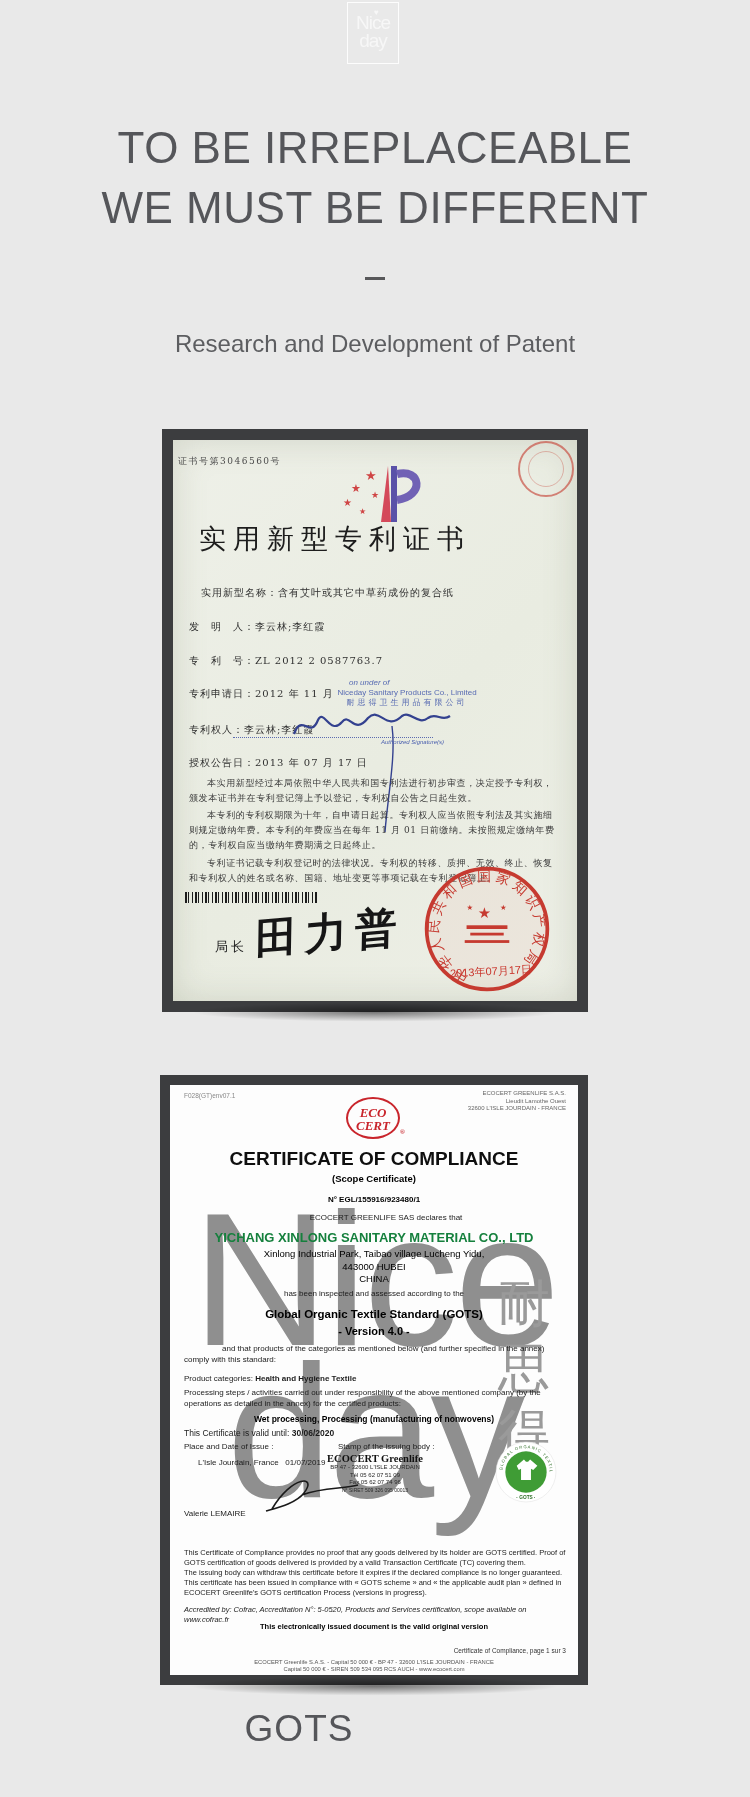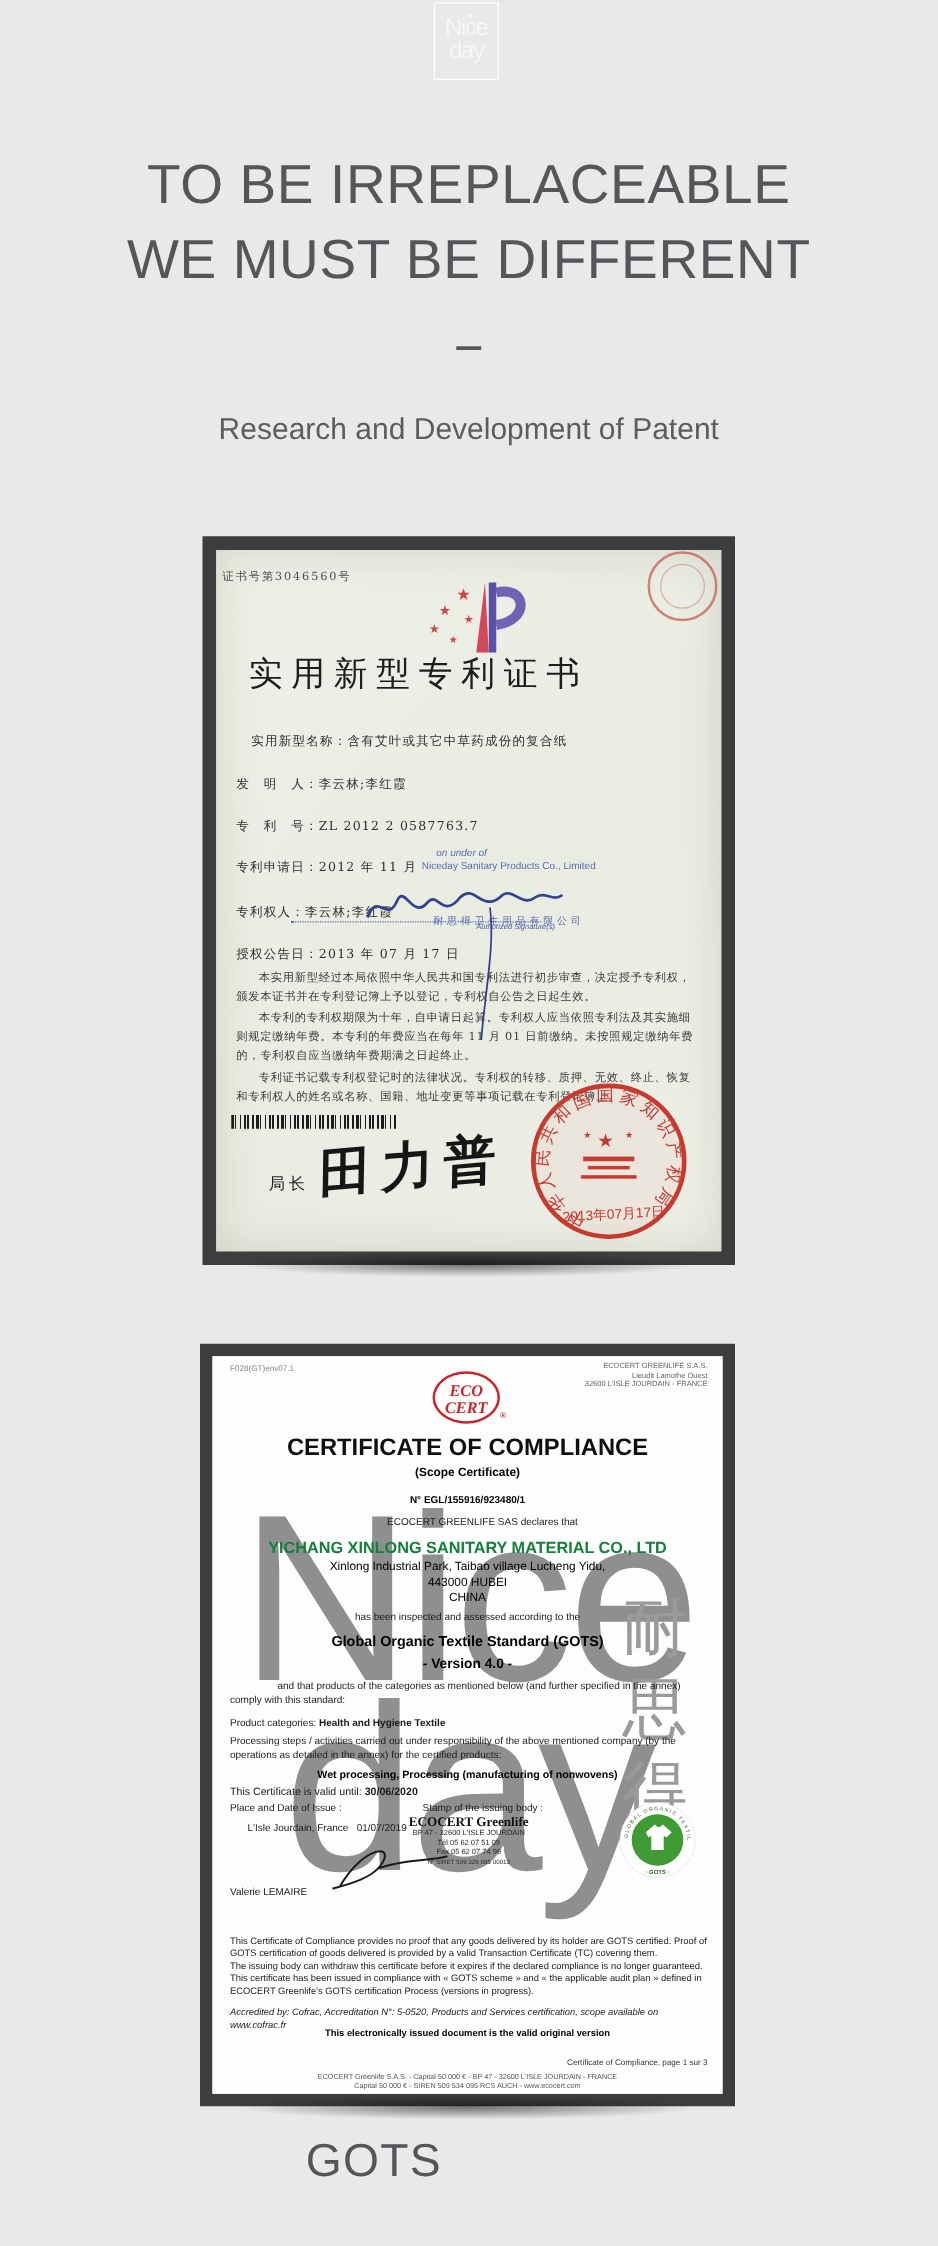--- a/index.html
+++ b/index.html
@@ -91,21 +91,21 @@
       <div class="abs c1-field c1-serif" style="top:146px;margin-left:12px;">实用新型名称：含有艾叶或其它中草药成份的复合纸</div>
       <div class="abs c1-field c1-serif" style="top:180px;">发　明　人：李云林;李红霞</div>
       <div class="abs c1-field c1-serif" style="top:214px;">专　利　号：ZL 2012 2 0587763.7</div>
       <div class="abs c1-field c1-serif" style="top:247px;">专利申请日：2012 年 11 月</div>
       <div class="abs c1-field c1-serif" style="top:283px;">专利权人：李云林;李红霞</div>
       <div class="abs c1-field c1-serif" style="top:316px;">授权公告日：2013 年 07 月 17 日</div>
 
       <div class="abs c1-blue" style="left:118px;top:238px;width:232px;text-align:center;font-size:8px;line-height:10px;opacity:.92;">
         <div style="font-style:italic;text-align:left;padding-left:58px;">on under of</div>
         <div>Niceday Sanitary Products Co., Limited</div>
-        <div style="letter-spacing:3px;margin-top:34px;">耐思得卫生用品有限公司</div>
+        <div style="letter-spacing:3px;">耐思得卫生用品有限公司</div>
       </div>
       <div class="abs" style="left:60px;top:297px;width:200px;border-bottom:1px dotted #5b6bb0;"></div>
       <svg class="abs" style="left:115px;top:264px;" width="170" height="130" viewBox="0 0 170 130">
         <path d="M6,30 C14,8 22,36 30,16 C36,4 42,32 54,18 C62,8 66,32 80,14 C92,2 98,28 114,12 C122,6 130,22 140,14 C148,8 154,18 162,12" stroke="#33418f" stroke-width="2.2" fill="none"></path>
         <path d="M104,22 C108,52 100,90 97,128" stroke="#33418f" stroke-width="1.4" fill="none"></path>
       </svg>
       <div class="abs c1-blue" style="left:208px;top:299px;font-size:6px;font-style:italic;">Authorized Signature(s)</div>
 
       <div class="abs c1-para c1-serif" style="top:336px;">本实用新型经过本局依照中华人民共和国专利法进行初步审查，决定授予专利权，颁发本证书并在专利登记簿上予以登记，专利权自公告之日起生效。</div>
       <div class="abs c1-para c1-serif" style="top:368px;">本专利的专利权期限为十年，自申请日起算。专利权人应当依照专利法及其实施细则规定缴纳年费。本专利的年费应当在每年 11 月 01 日前缴纳。未按照规定缴纳年费的，专利权自应当缴纳年费期满之日起终止。</div>

